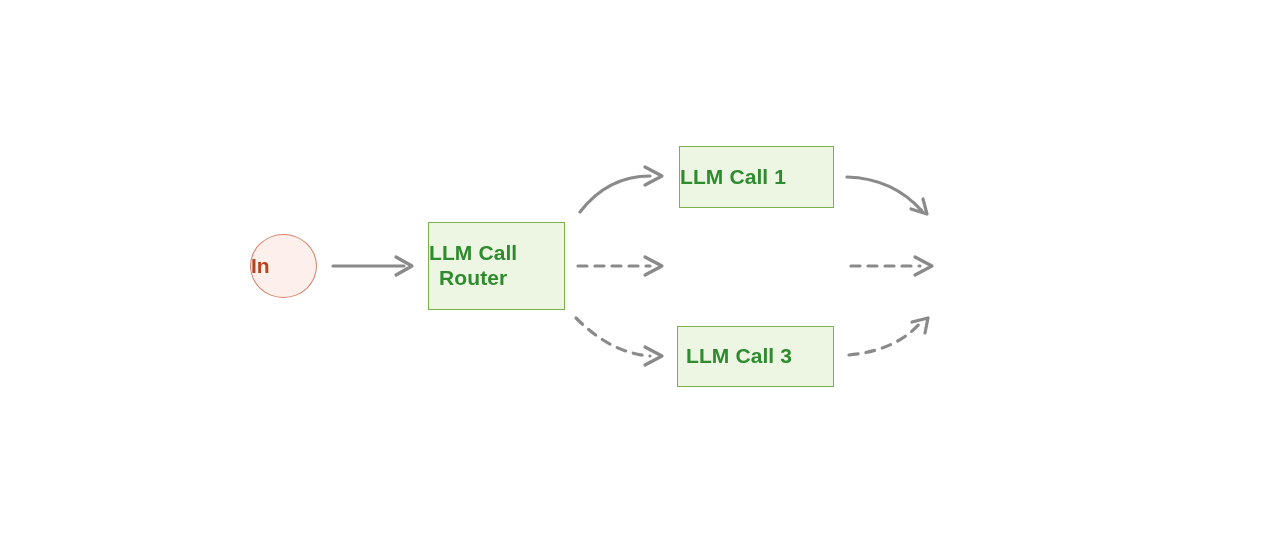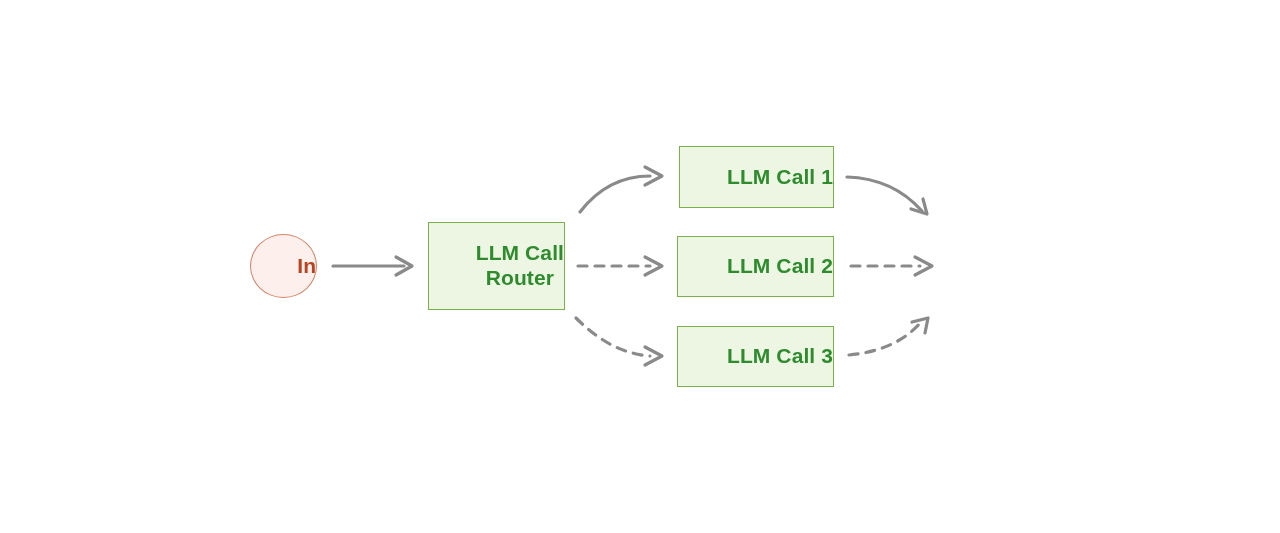--- a/index.html
+++ b/index.html
@@ -26,21 +26,21 @@
     top: 0;
     width: 1280px;
     height: 533px;
     pointer-events: none;
   }
   .node {
     position: absolute;
     box-sizing: border-box;
     display: flex;
     align-items: center;
-    justify-content: flex-end;
+    justify-content: flex-start;
     text-align: center;
   }
   .node-label {
     display: block;
     line-height: 1.18;
     white-space: pre-line;
   }
   
   .proc-box {
     background: #edf5e3;
@@ -88,20 +88,21 @@
     left: 677px;
     top: 236px;
     width: 157px;
     height: 61px;
   }
   #node-call-3 {
     left: 677px;
     top: 326px;
     width: 157px;
     height: 61px;
+    padding-left: 8px;
   }
 </style>
 </head>
 <body>
 
 <div id="diagram-canvas">
 
   <svg id="edge-layer" viewBox="0 0 1280 533">
     <g fill="none" stroke="#8a8a8a" stroke-width="3.2" stroke-linecap="round" stroke-linejoin="round">
 
@@ -149,22 +150,19 @@
   </div>
 
   <div class="node terminal" id="node-in">
     <span class="node-label">In</span>
   </div>
 
   <div class="node proc-box" id="node-call-1">
     <span class="node-label">LLM Call 1</span>
   </div>
 
-  <div class="node proc-box" id="node-call-2">
-    <span class="node-label">LLM Call 2</span>
-  </div>
 
   <div class="node proc-box" id="node-call-3">
     <span class="node-label">LLM Call 3</span>
   </div>
 
 
 </div>
 
 </body></html>

